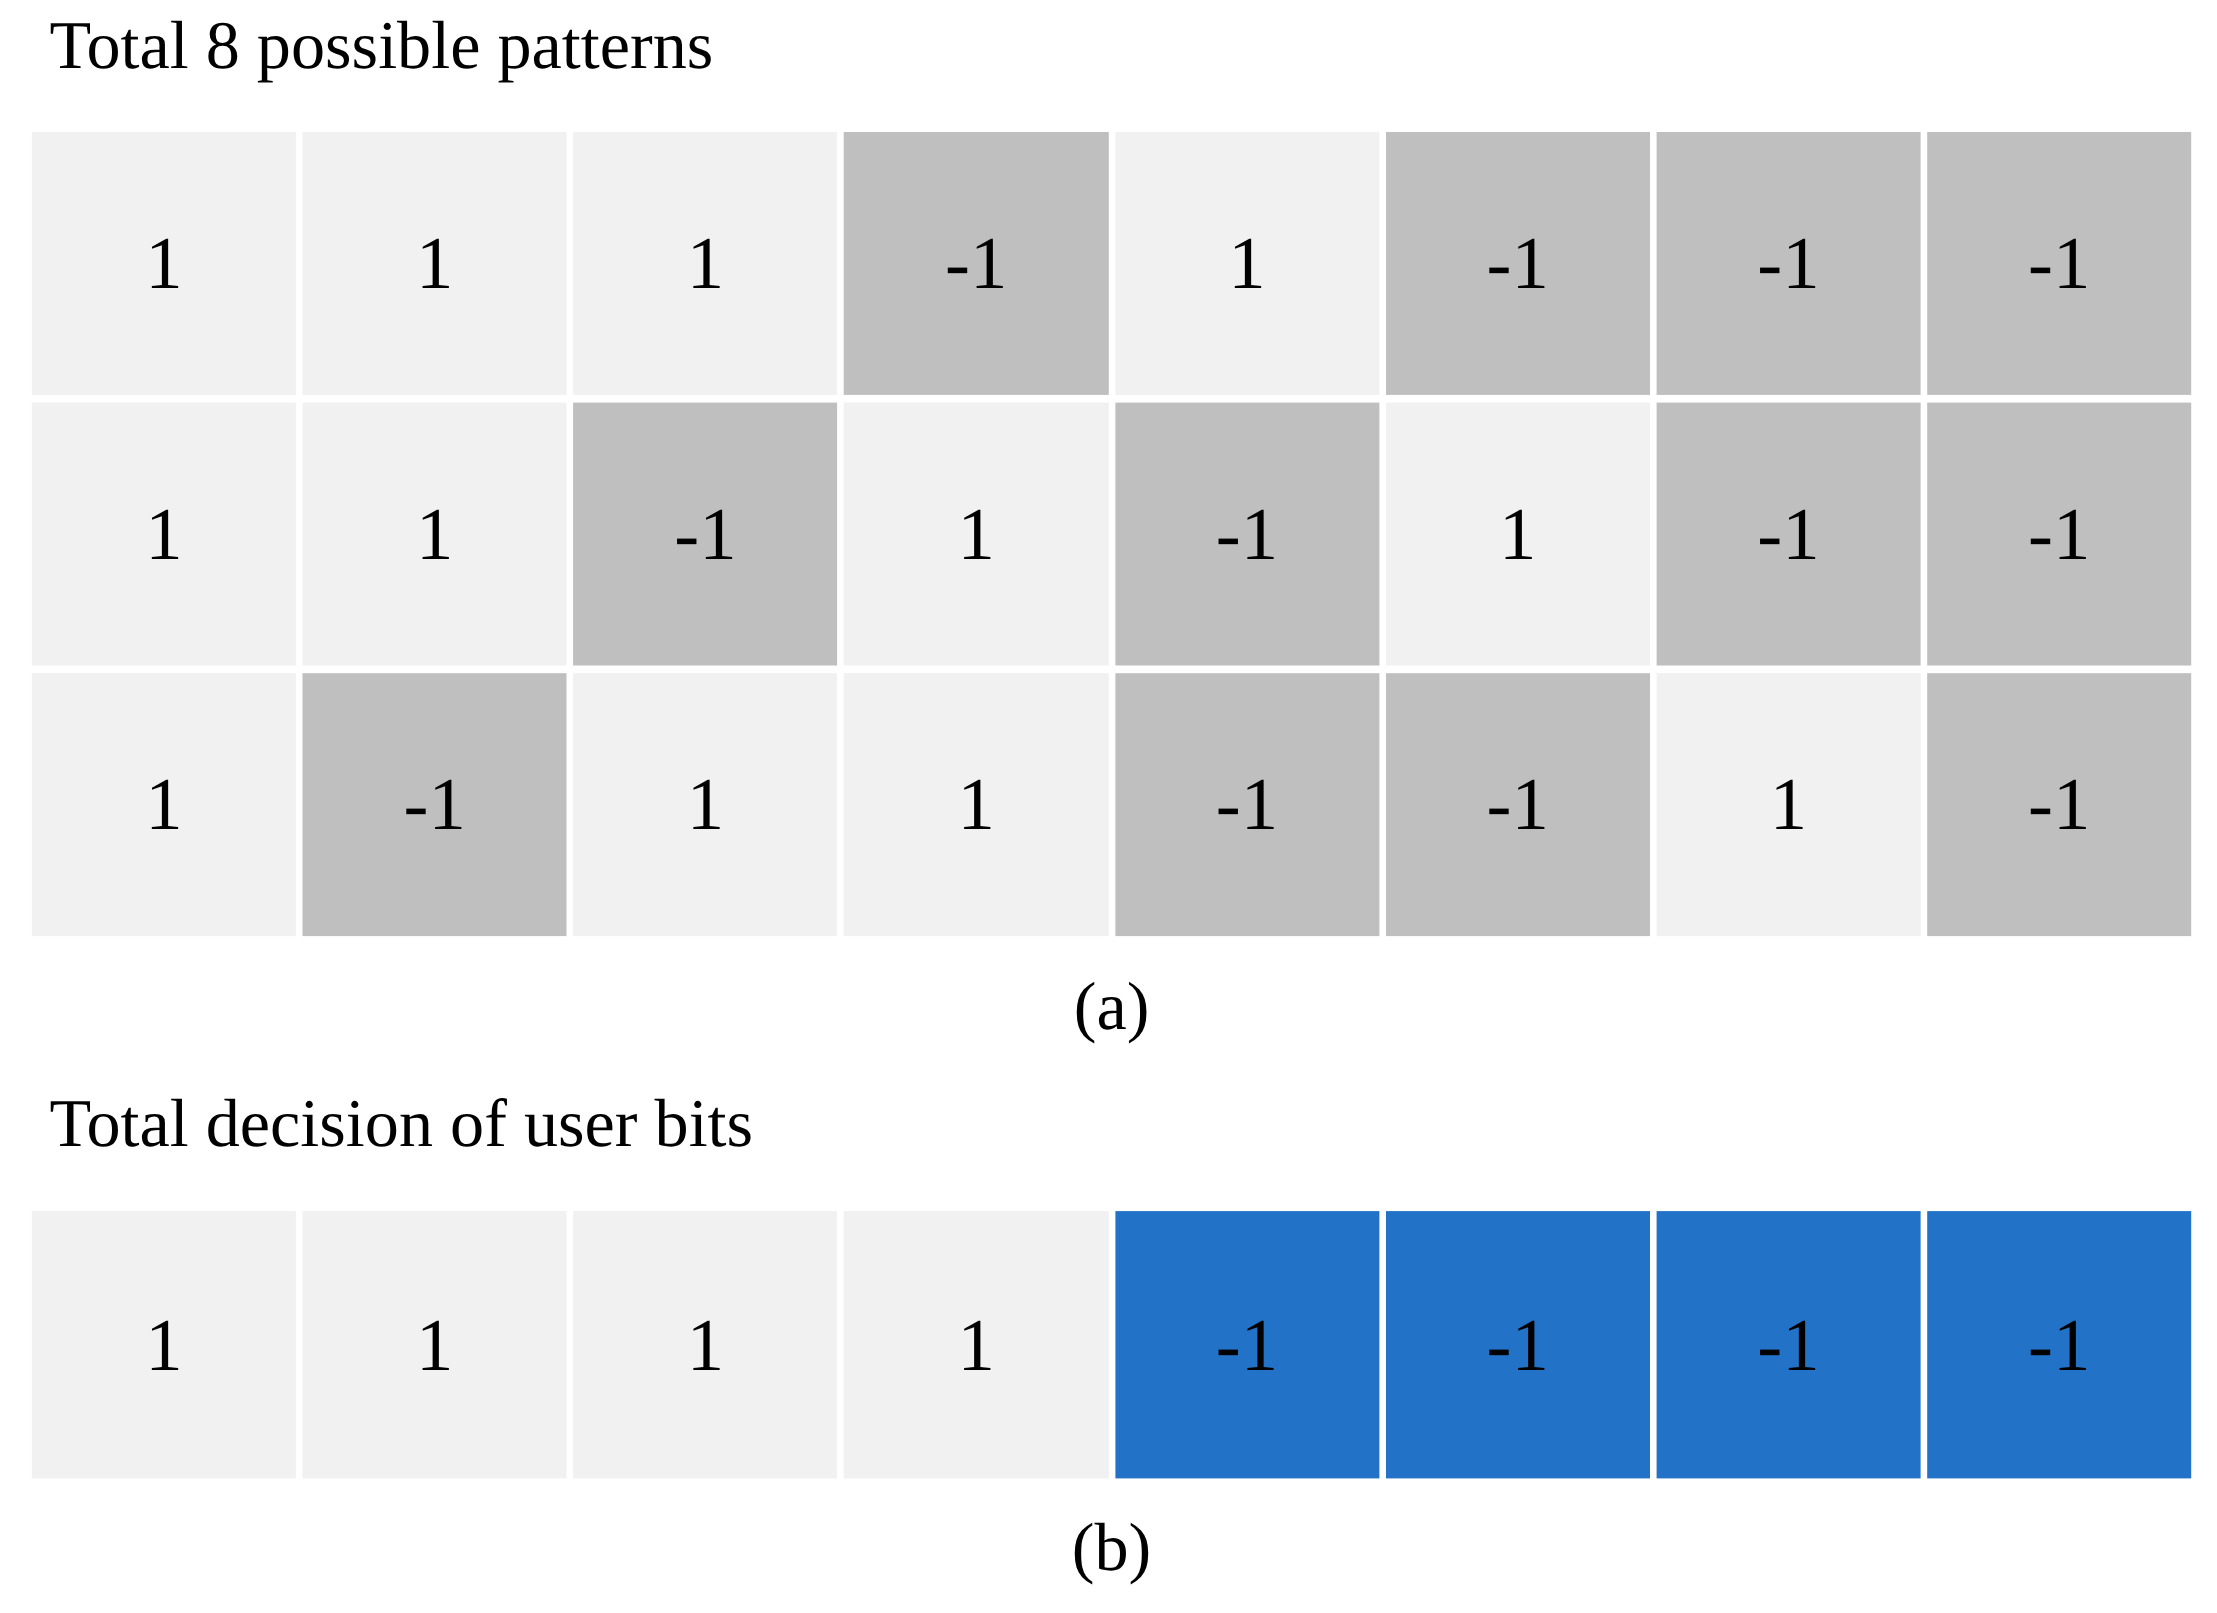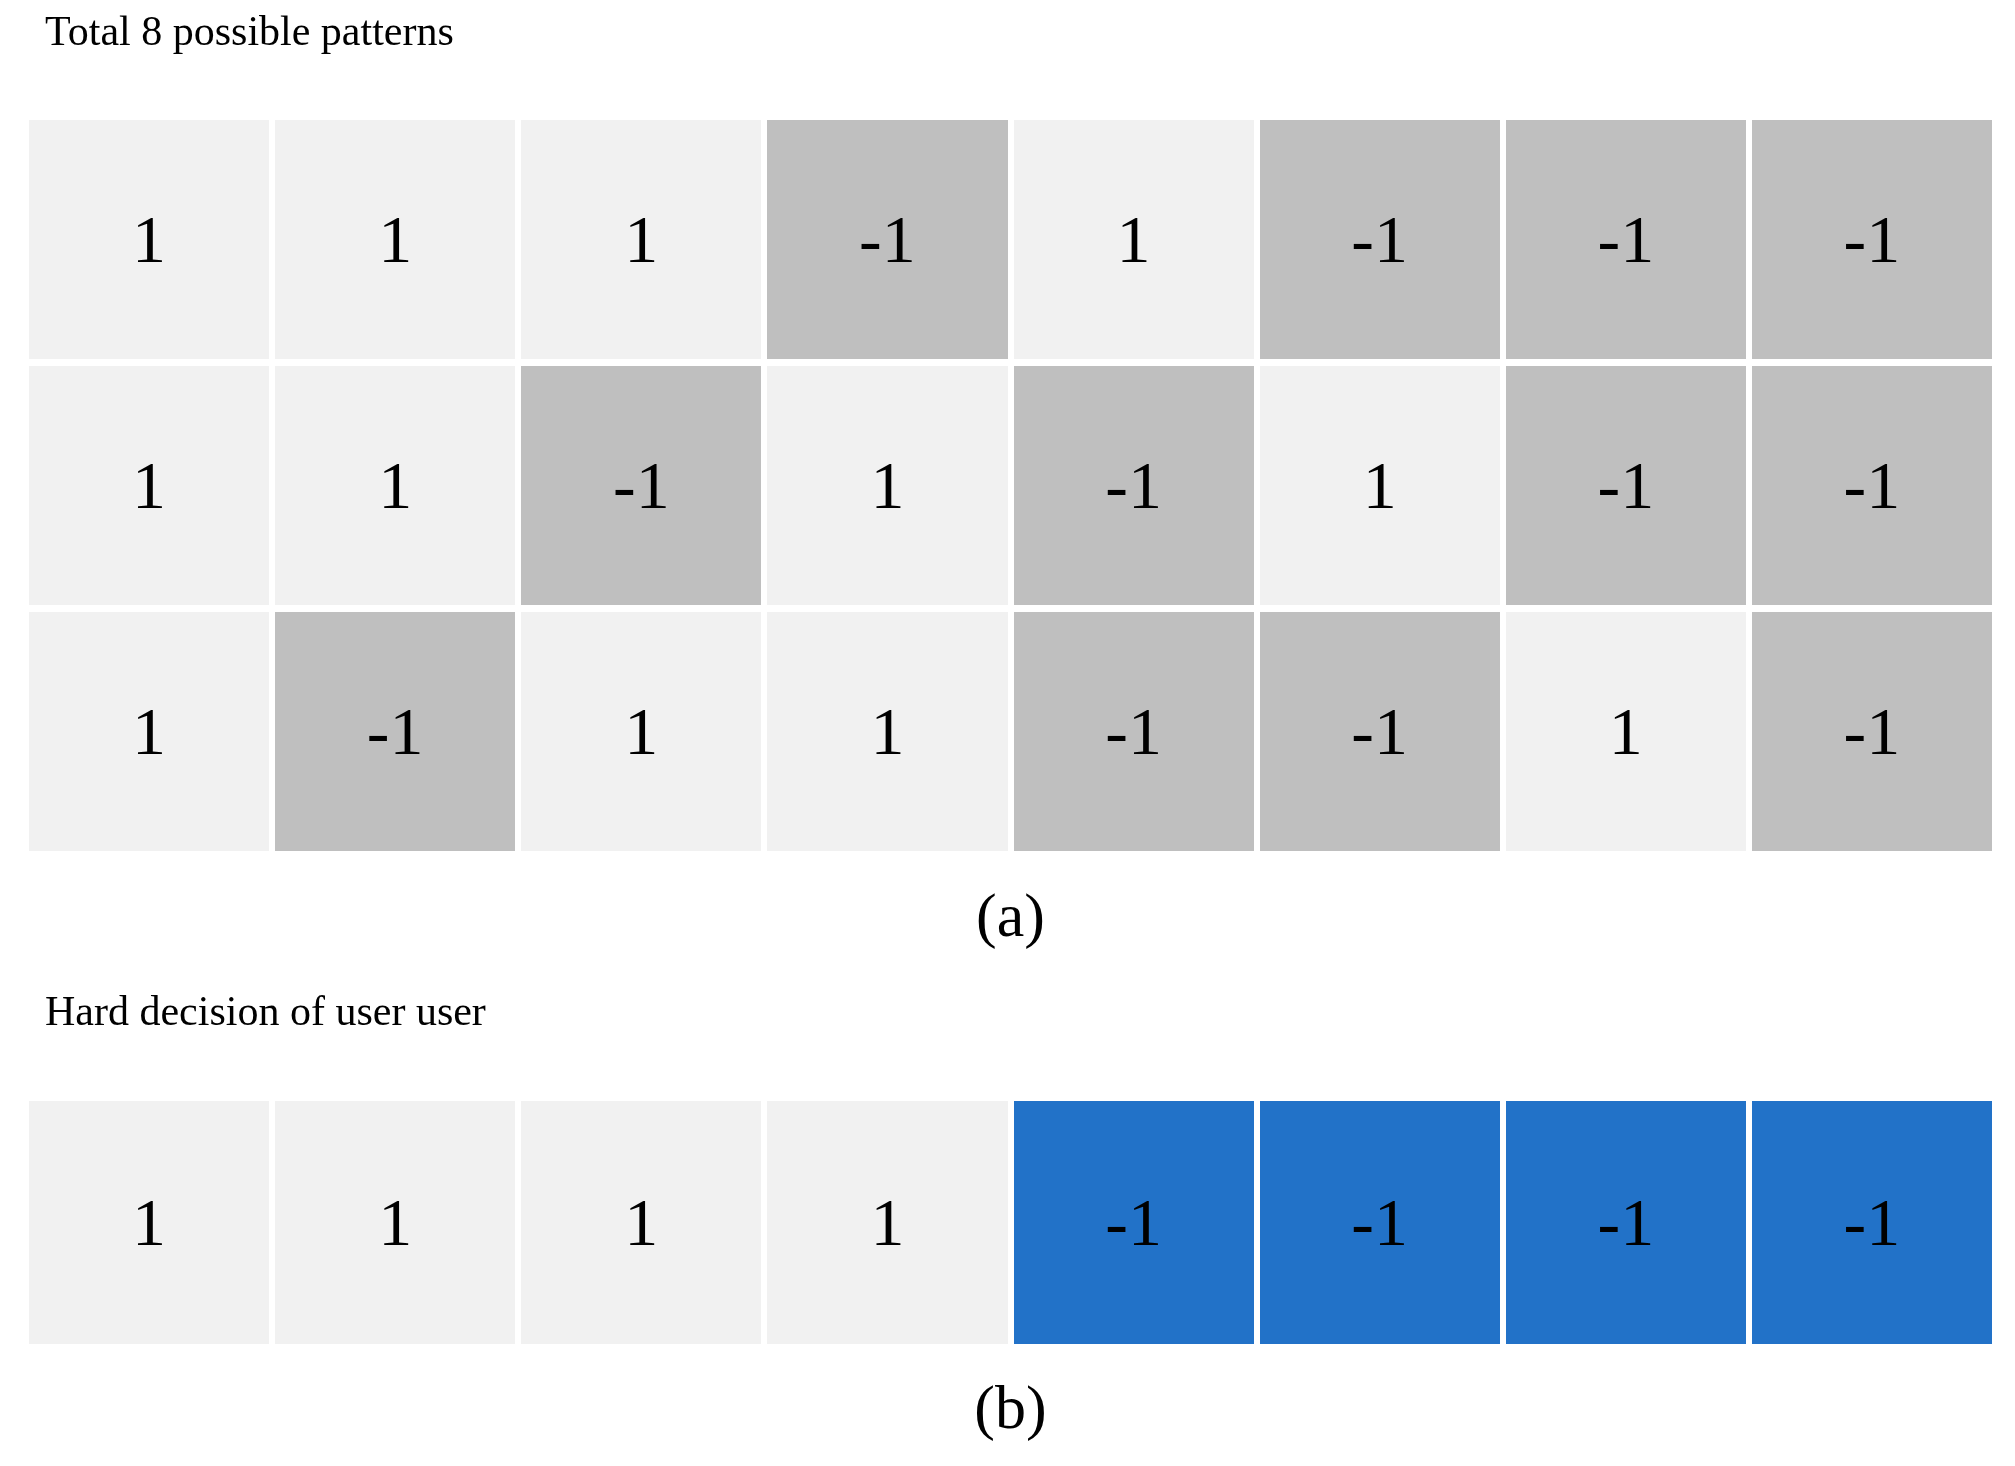--- a/index.html
+++ b/index.html
@@ -13,21 +13,21 @@
     position: relative;
     font-family: "Liberation Serif", "DejaVu Serif", serif;
     color: #000000;
     --pos-bg: #f1f1f1;
     --neg-gray-bg: #bfbfbf;
     --neg-blue-bg: #2272c8;
   }
   .heading {
     position: absolute;
     left: 45px;
-    font-size: 42px;
+    font-size: 62px;
     line-height: 1.1;
     white-space: nowrap;
     color: #000;
   }
   #panel-a-title { top: 8px; }
   #panel-b-title { top: 988px; }
 
   .grid {
     position: absolute;
     left: 29px;
@@ -97,21 +97,21 @@
     <div class="cell pos">1</div>
     <div class="cell pos">1</div>
     <div class="cell neg-gray">-1</div>
     <div class="cell neg-gray">-1</div>
     <div class="cell pos">1</div>
     <div class="cell neg-gray">-1</div>
   </div>
 
 <div class="panel-label" id="panel-a-label">(a)</div>
 
-<div class="heading" id="panel-b-title">Hard decision of user user</div>
+<div class="heading" id="panel-b-title">Total decision of user bits</div>
 
 <div class="grid" id="grid-b">
     <div class="cell pos">1</div>
     <div class="cell pos">1</div>
     <div class="cell pos">1</div>
     <div class="cell pos">1</div>
     <div class="cell neg-blue">-1</div>
     <div class="cell neg-blue">-1</div>
     <div class="cell neg-blue">-1</div>
     <div class="cell neg-blue">-1</div>

